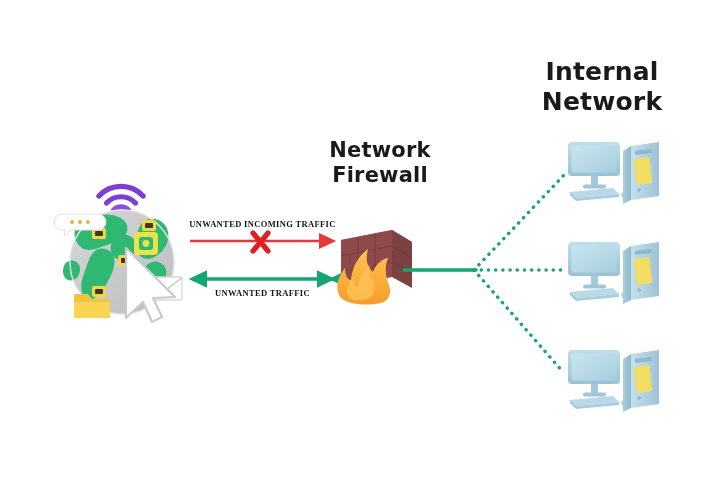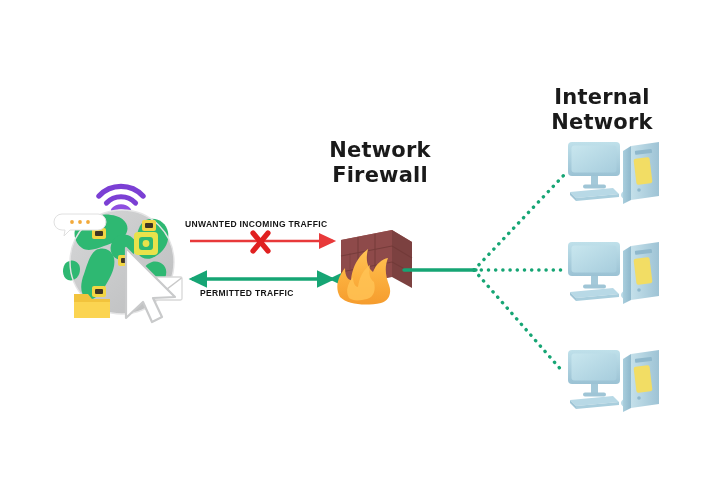--- a/index.html
+++ b/index.html
@@ -44,31 +44,30 @@
   #label-firewall {
     left: 282px;
     top: 138px;
     width: 196px;
     font-size: 21px;
   }
   #label-internal {
     left: 500px;
     top: 57px;
     width: 204px;
-    font-size: 21px;
-    margin-top: 28px;
+    font-size: 25px;
   }
   .flow-label {
     position: absolute;
-    font-family: Liberation Sans, sans-serif;
+    font-family: Liberation Serif, serif;
     font-weight: bold;
     font-size: 8.5px;
     letter-spacing: 0.35px;
     color: #141414;
-    text-align: left;
+    text-align: center;
     white-space: nowrap;
   }
   #label-unwanted {
     left: 185px;
     top: 219px;
     width: 155px;
   }
   #label-permitted {
     left: 200px;
     top: 288px;
@@ -299,15 +298,15 @@
 
 
   <div class="heading" id="label-firewall">Network
 Firewall</div>
 
   <div class="heading" id="label-internal">Internal
 Network</div>
 
   <div class="flow-label" id="label-unwanted">UNWANTED INCOMING TRAFFIC</div>
 
-  <div class="flow-label" id="label-permitted">PERMITTED TRAFFIC</div>
+  <div class="flow-label" id="label-permitted">UNWANTED TRAFFIC</div>
 
 </div>
 
 </body></html>

